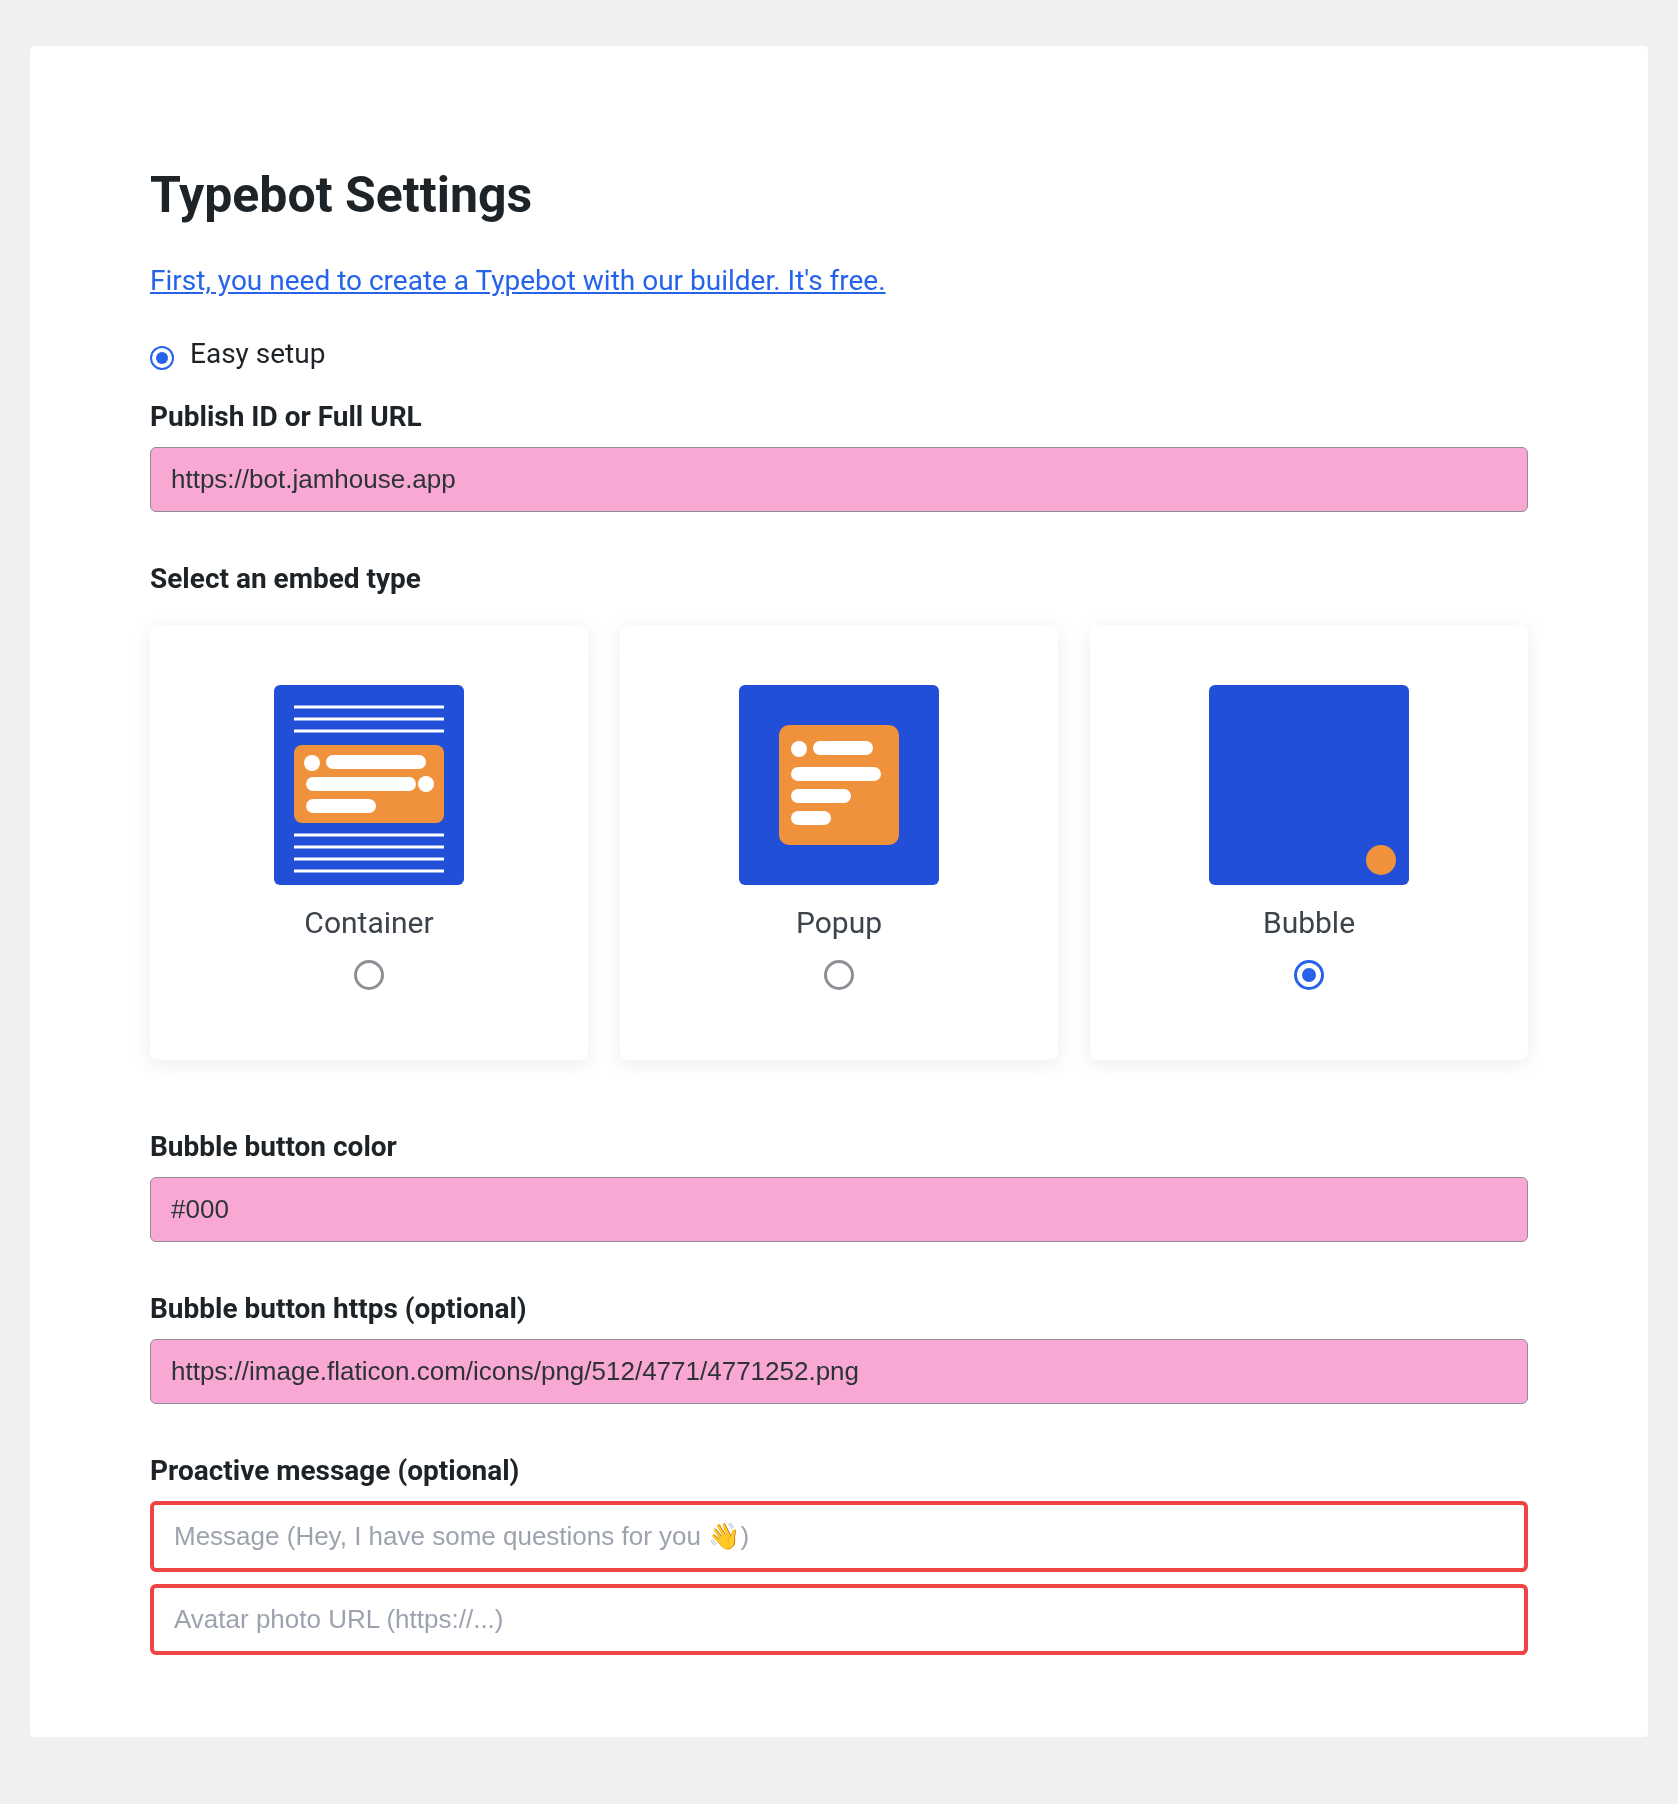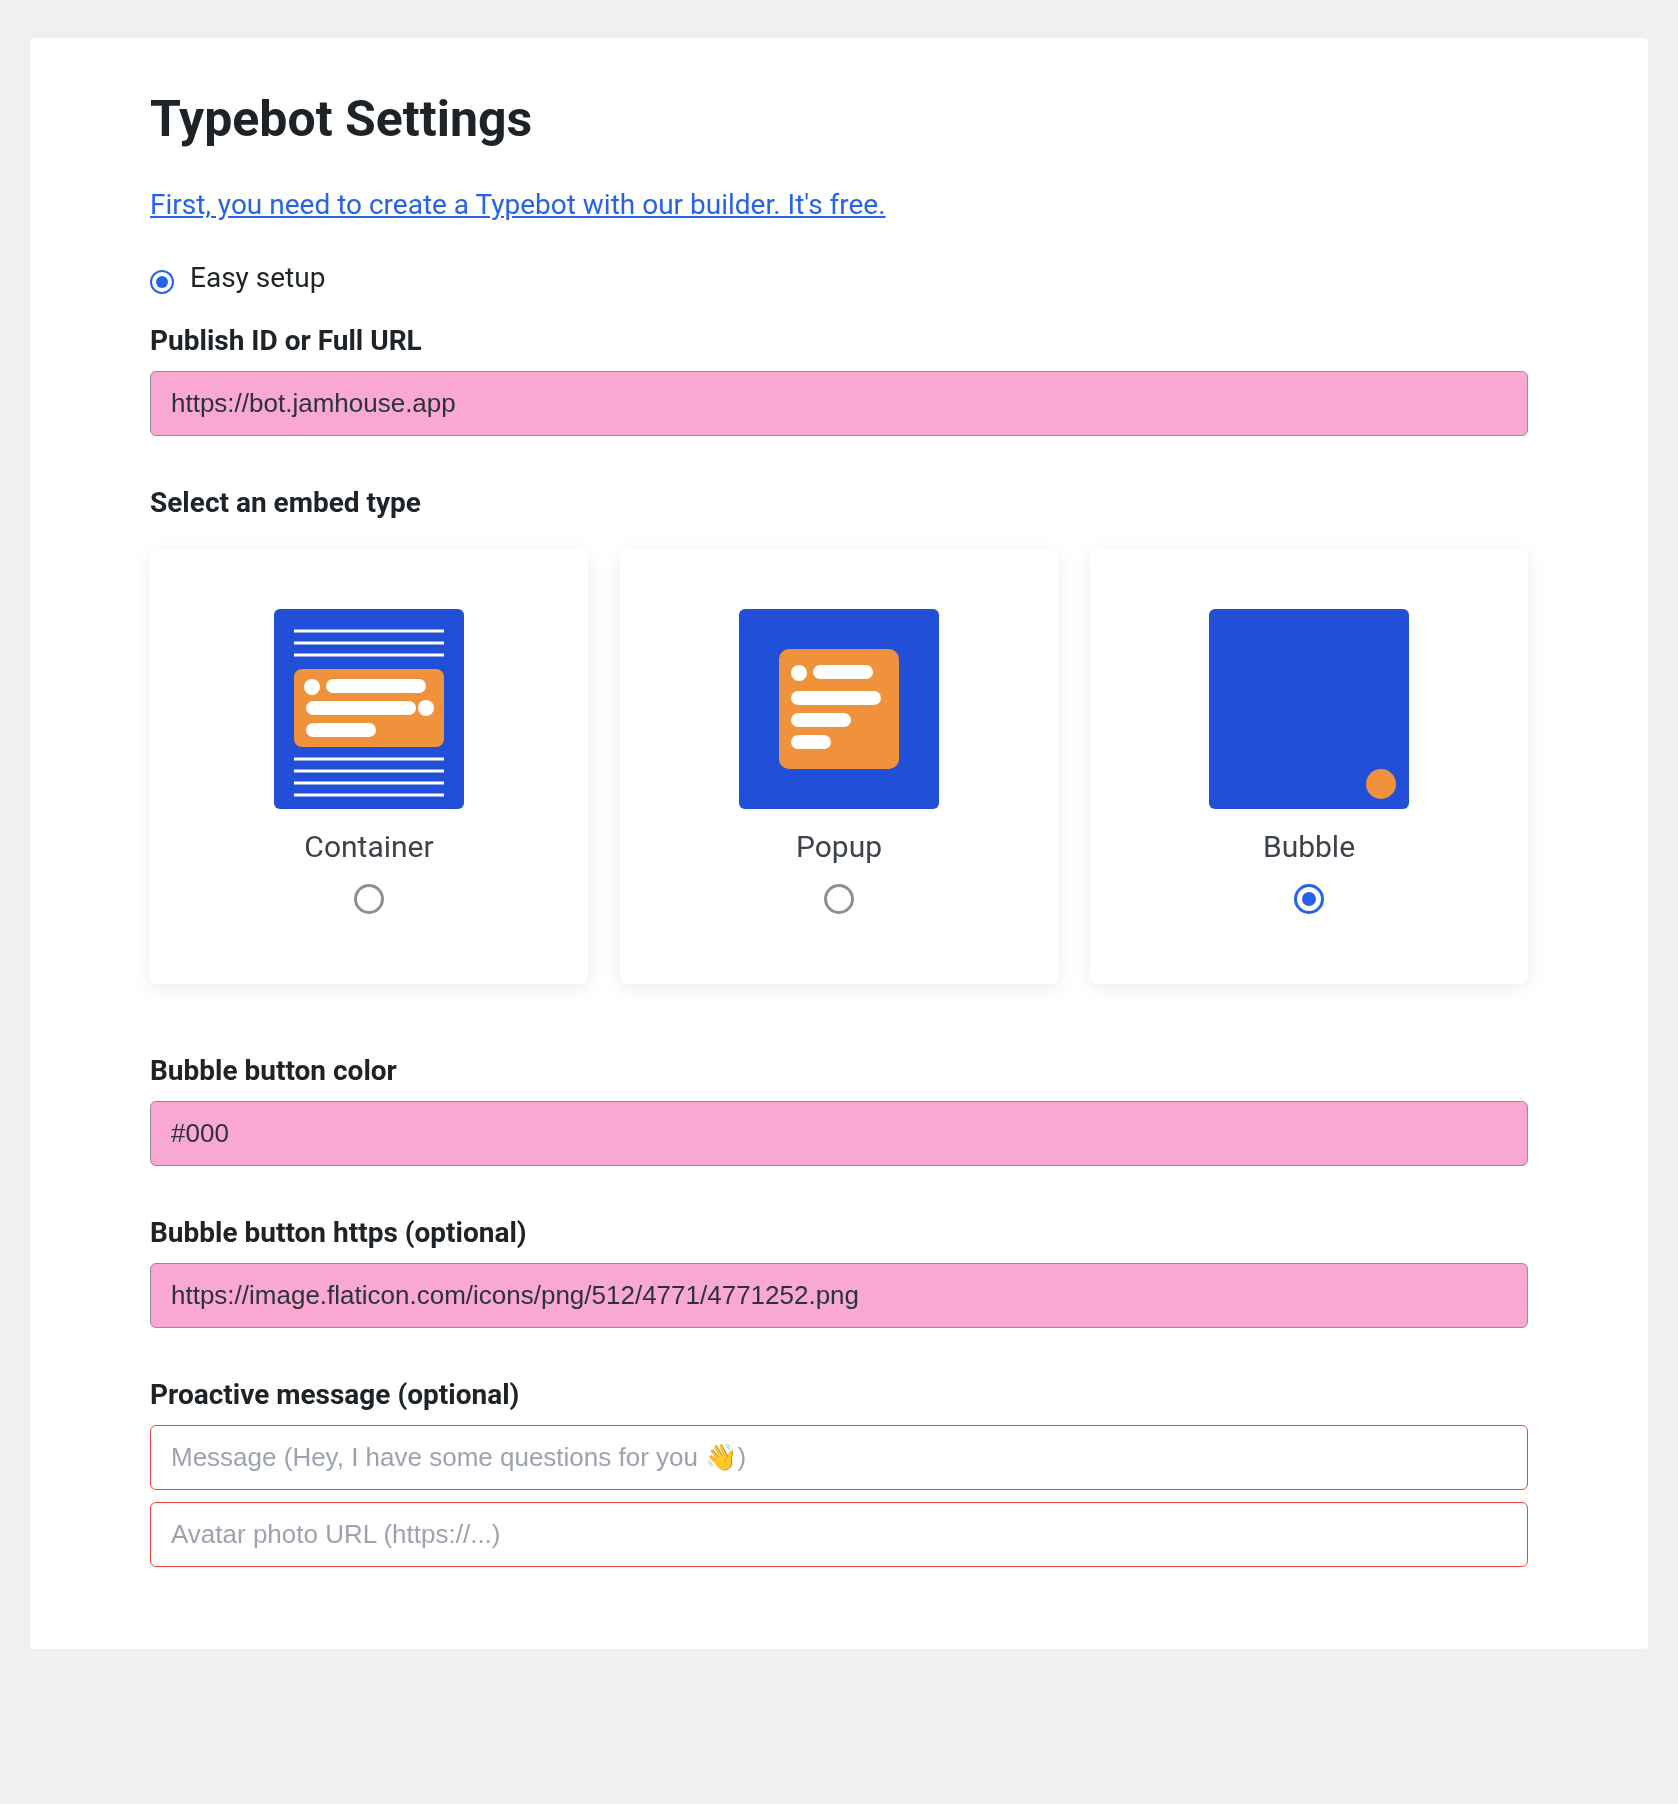--- a/index.html
+++ b/index.html
@@ -5,23 +5,23 @@
     * { box-sizing: border-box; margin: 0; padding: 0; }
     body {
       background: #f0f0f0;
       font-family: -apple-system, BlinkMacSystemFont, "Segoe UI", Roboto, Helvetica, Arial, sans-serif;
       padding: 30px;
       color: #1d2327;
     }
     .card {
       background: #fff;
       border-radius: 4px;
-      padding: 52px 120px 60px 120px;
+      padding: 120px 120px 60px 120px;
       max-width: 1620px;
-      margin: 8px auto;
+      margin: 16px auto;
     }
     h1 {
       font-size: 50px;
       font-weight: 700;
       margin-bottom: 40px;
       color: #1d2327;
     }
     .builder-link {
       display: inline-block;
       color: #2563eb;
@@ -122,21 +122,21 @@
     .embed-radio.selected::after {
       content: "";
       width: 14px;
       height: 14px;
       border-radius: 50%;
       background: #2563eb;
     }
     .field-block { margin-bottom: 10px; }
     .tight-input {
       width: 100%;
-      border: 1px solid #ef4444;
+      border: 4px solid #ef4444;
       border-radius: 6px;
       padding: 16px 20px;
       font-size: 26px;
       color: #2c3338;
       background: #fff;
       margin-bottom: 12px;
     }
     .tight-input::placeholder { color: #9ca3af; }
   </style>
 </head>

